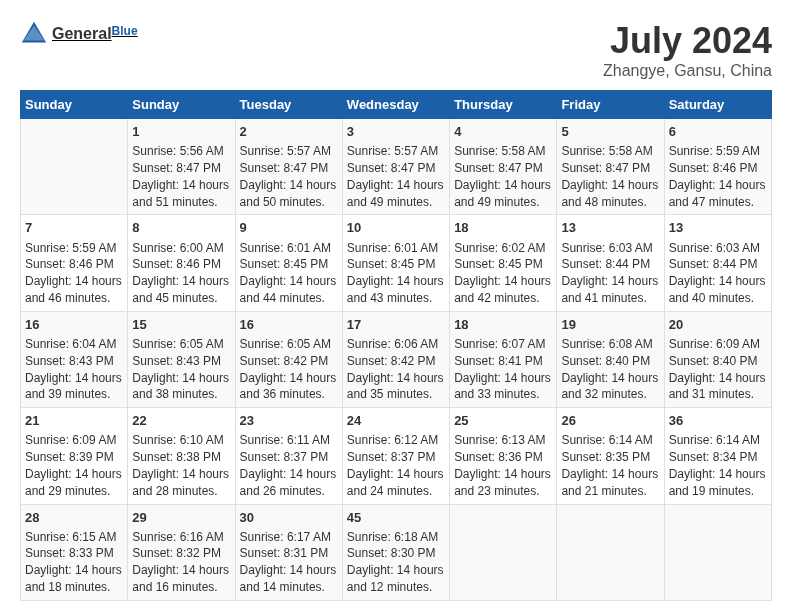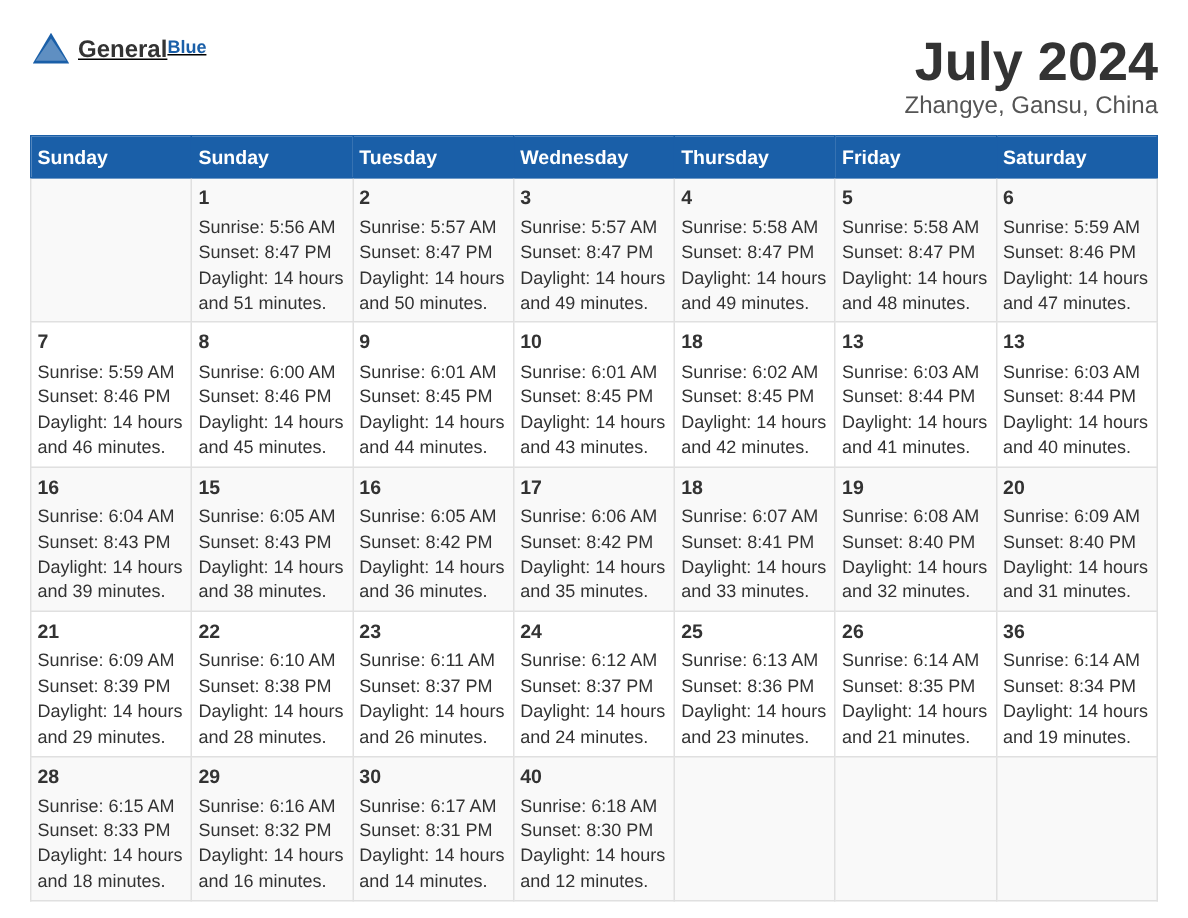--- a/index.html
+++ b/index.html
@@ -254,21 +254,21 @@
         </td>
         <td>
           <span class="day-num">29</span>
           <div class="day-info">Sunrise: 6:16 AM<br>Sunset: 8:32 PM<br>Daylight: 14 hours<br>and 16 minutes.</div>
         </td>
         <td>
           <span class="day-num">30</span>
           <div class="day-info">Sunrise: 6:17 AM<br>Sunset: 8:31 PM<br>Daylight: 14 hours<br>and 14 minutes.</div>
         </td>
         <td>
-          <span class="day-num">40</span>
+          <span class="day-num">45</span>
           <div class="day-info">Sunrise: 6:18 AM<br>Sunset: 8:30 PM<br>Daylight: 14 hours<br>and 12 minutes.</div>
         </td>
         <td></td>
         <td></td>
         <td></td>
       </tr>
     </tbody>
 </table>
 
 </body></html>

